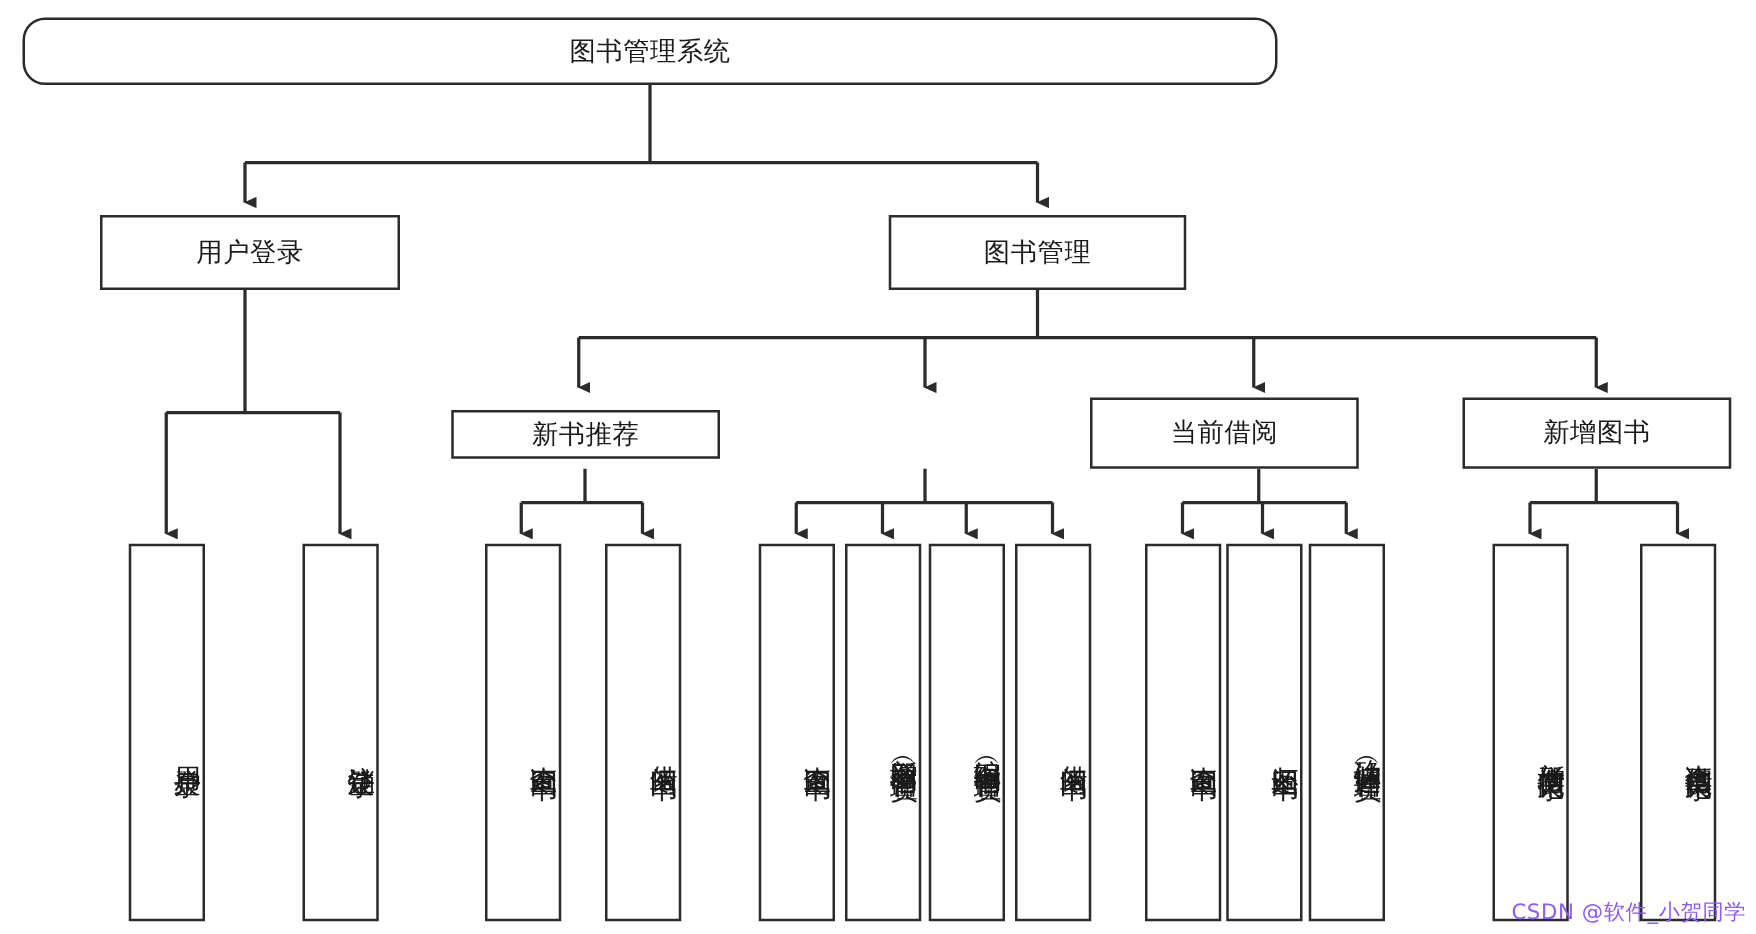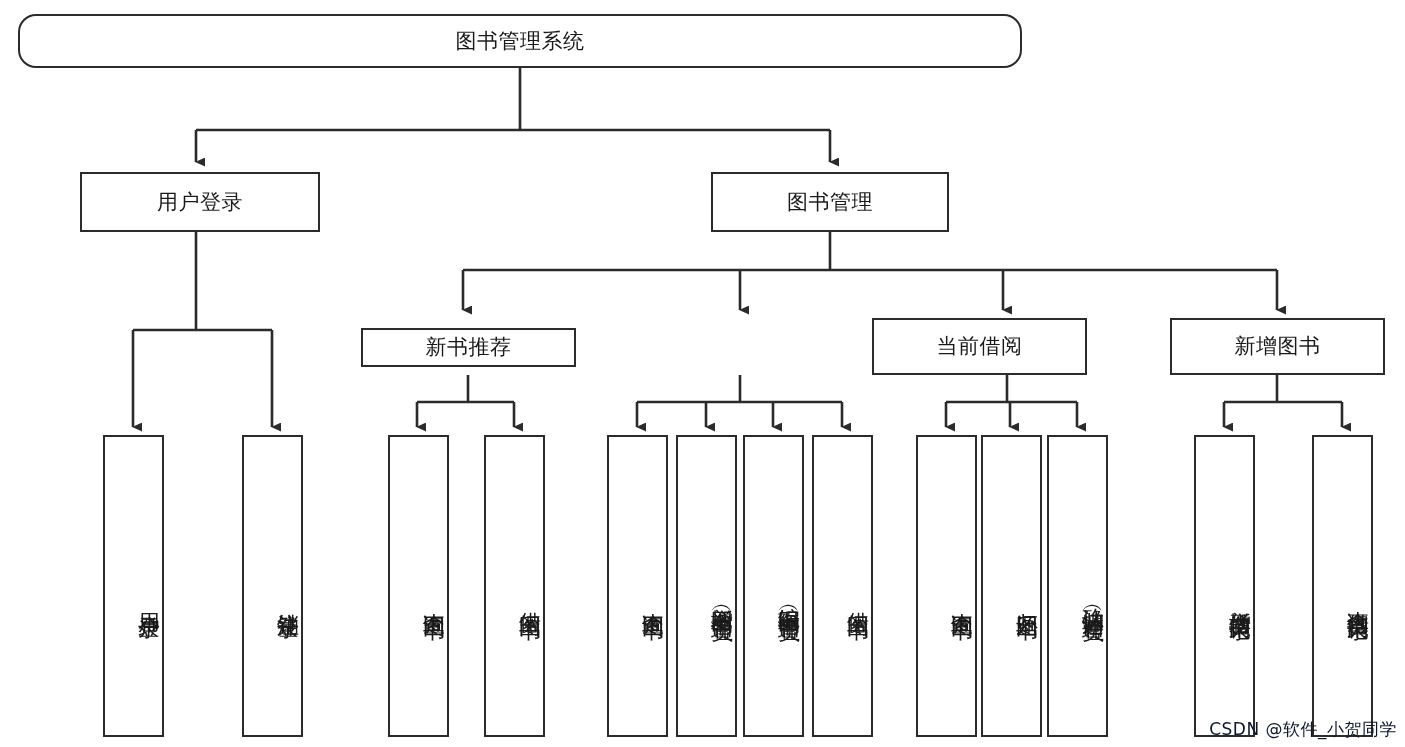--- a/index.html
+++ b/index.html
@@ -53,21 +53,21 @@
   .node.vert .label {
     writing-mode: vertical-rl;
     text-orientation: upright;
     white-space: nowrap;
   }
   #watermark {
     position: absolute;
     right: 8px;
     bottom: 6px;
     font-size: 17px;
-    color: #0f172a;
+    color: #8b5cf6;
     letter-spacing: 0.5px;
     white-space: nowrap;
   }
 </style>
 </head>
 <body>
 
 <div id="diagram-root">
 
   <svg class="connectors" viewBox="0 0 1405 747">

